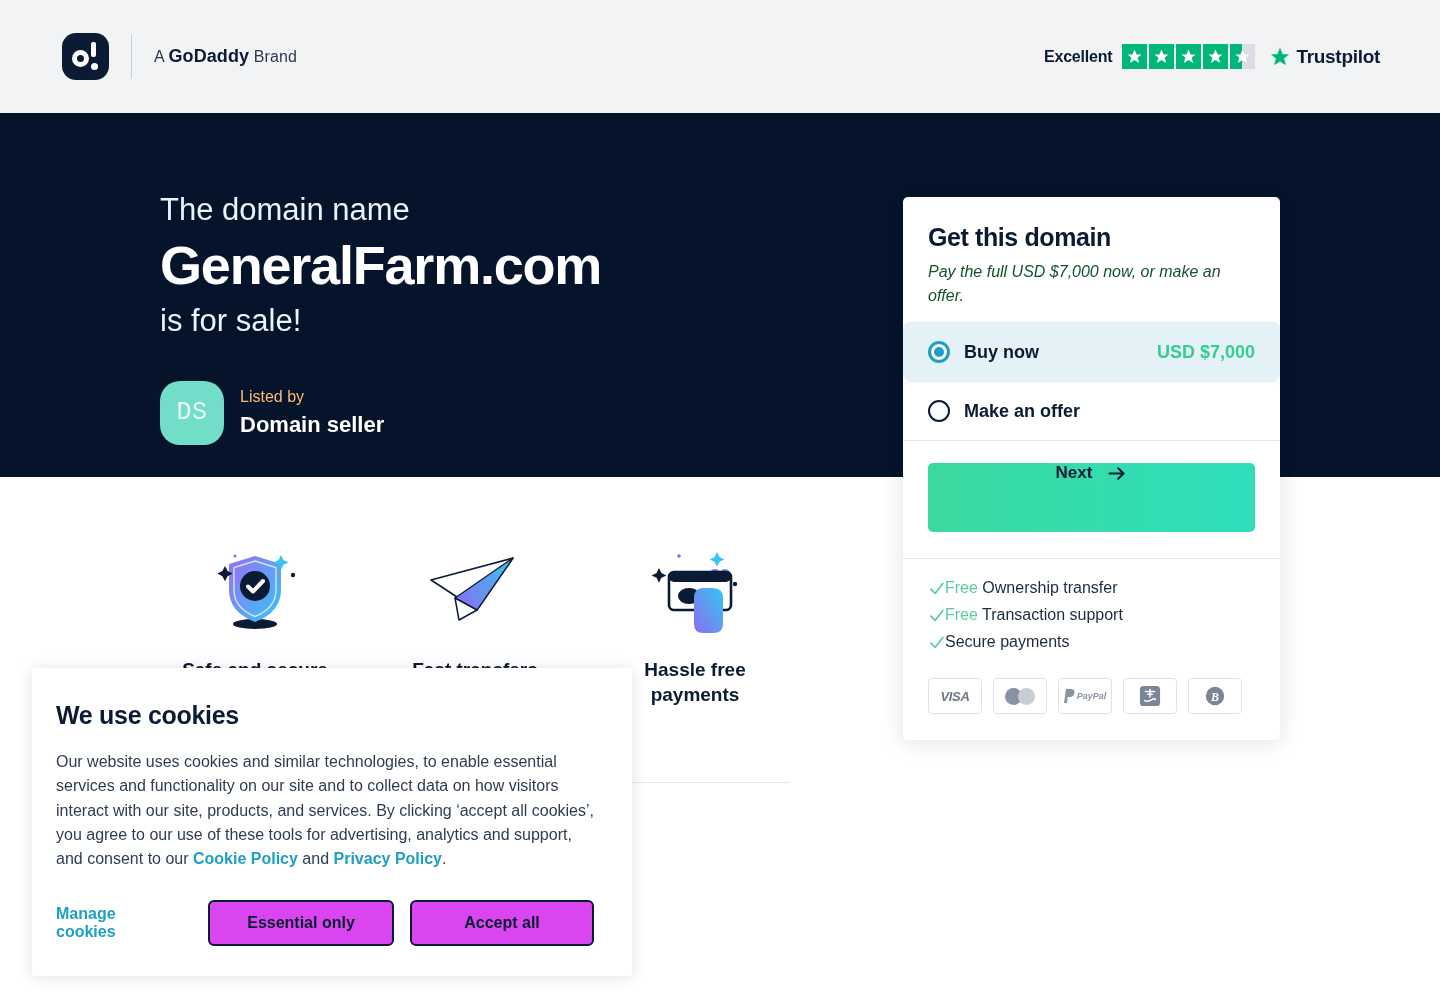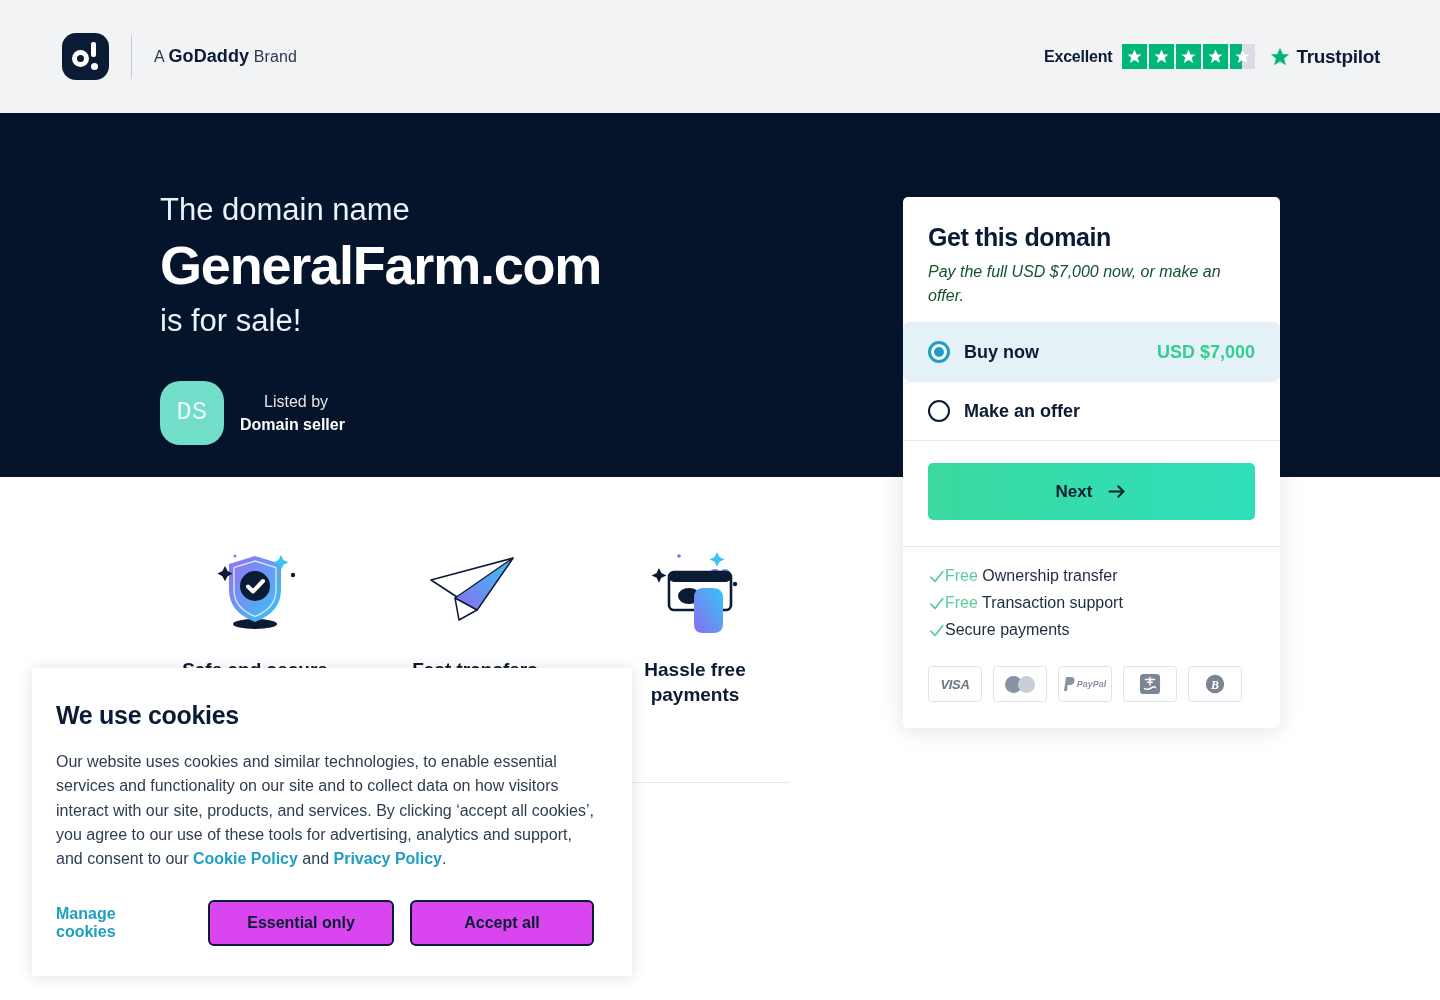--- a/index.html
+++ b/index.html
@@ -68,22 +68,22 @@
     line-height:1.25; margin-top:4px;
   }
   .hero-post { font-size:31px; color:#eaf2fb; font-weight:400; line-height:1.2; margin-top:2px; }
   .seller { display:flex; align-items:center; margin-top:42px; }
   .seller-avatar {
     width:64px; height:64px; border-radius:20px; background:#72ddc9;
     display:flex; align-items:center; justify-content:center;
     font-size:25px; color:#eefaf7; font-weight:400; letter-spacing:0.5px; flex:none;font-family:Liberation Mono, monospace;
   }
   .seller-text { margin-left:16px; line-height:1.45; }
-  .seller-label { font-size:16px; color:#e5e5e5;margin-left:24px; }
-  .seller-name { font-size:16px; color:#ffffff; font-weight:700; }
+  .seller-label { font-size:16px; color:#fdba74; }
+  .seller-name { font-size:22px; color:#ffffff; font-weight:700; }
 
   
   .features {
     position:absolute; top:540px; left:160px; width:630px;
     display:flex; justify-content:space-between;
   }
   .feature { width:190px; text-align:center; }
   .feature-icon { height:100px; display:flex; align-items:center; justify-content:center; }
   .feature-title {
     font-size:19px; font-weight:700; color:#0b1b33; line-height:1.3; margin-top:18px;
@@ -116,23 +116,23 @@
     border:2px solid #0b1b33; background:#fff;
   }
   .radio.on {
     border:3px solid #1f9ec4; background:#fff;
     box-shadow: inset 0 0 0 3px #fff, inset 0 0 0 12px #1f9ec4;
   }
   .opt-label { font-size:18px; font-weight:700; color:#0b1b33; margin-left:14px; }
   .opt-price { font-size:18px; font-weight:700; color:#35cc92; }
   .next-wrap { padding:22px 25px 26px 25px; border-top:1px solid #e6eaee; }
   .next-btn {
-    width:100%; height:57px; border:none; border-radius:5px; cursor:pointer;
+    width:100%; height:69px; border:none; border-radius:5px; cursor:pointer;
     background: linear-gradient(90deg, #3ad99f 0%, #2fdfbc 100%);
-    display:flex; align-items:center; justify-content:center;
+    display:flex; align-items:flex-start; justify-content:center;
     font-family:"Liberation Sans", sans-serif;
     font-size:17px; font-weight:700; color:#0b1b33;
   }
   .next-btn svg { width:21px; height:21px; stroke:#0b1b33; fill:none; stroke-width:2.2; margin-left:14px; }
   .perks { padding:20px 25px 6px 25px; border-top:1px solid #e6eaee; }
   .perk { display:flex; align-items:center; margin-bottom:9px; }
   .perk svg { width:17px; height:17px; stroke:#5ccb9b; fill:none; stroke-width:2.4; flex:none; }
   .perk-text { font-size:16px; color:#1d2b3e; }
   .perk-text .free { color:#5ccb9b; }
   .pays { display:flex; padding:12px 25px 26px 25px; }

